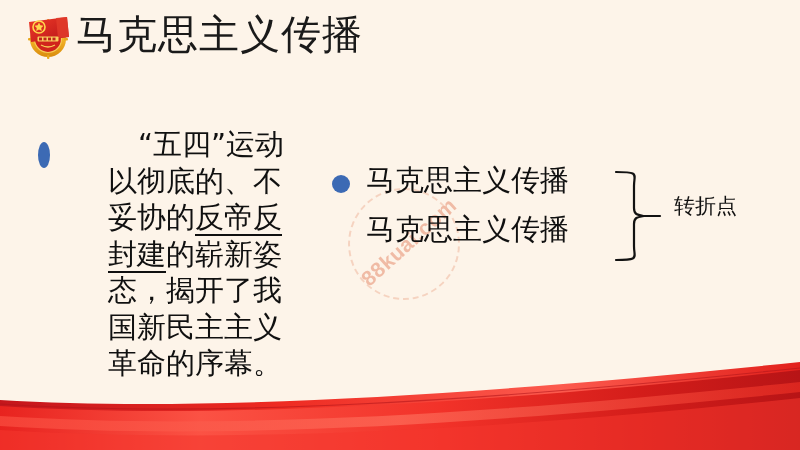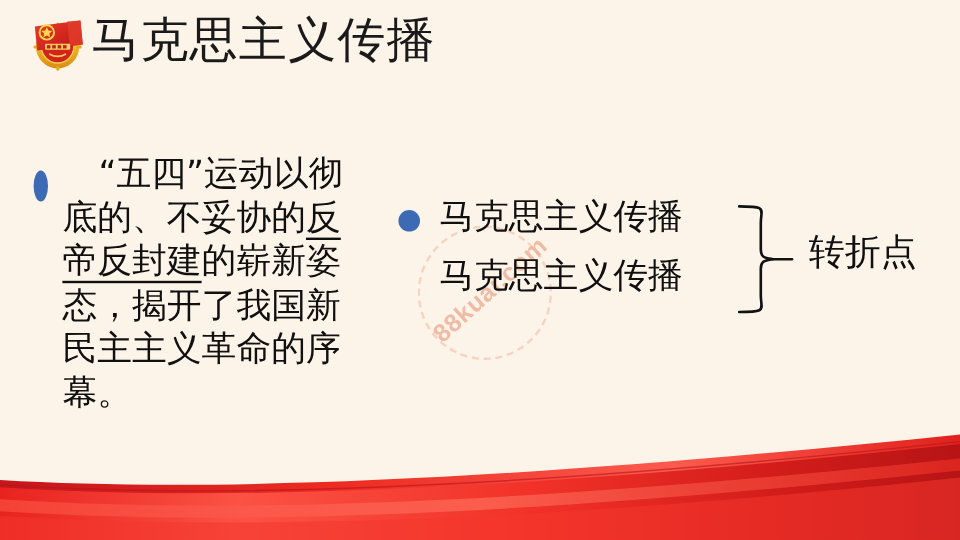--- a/index.html
+++ b/index.html
@@ -80,25 +80,26 @@
     font-weight: 500;
     letter-spacing: 1px;
     margin-left: 2px;
     white-space: nowrap;
     font-family: "DejaVu Sans", "Liberation Sans", sans-serif;
   }
 
   
   .left-block {
     position: absolute;
-    left: 28px;
+    left: 38px;
     top: 126px;
     width: 268px;
     display: flex;
     z-index: 3;
+    gap: 46px;
   }
   .bullet-oval {
     flex: 0 0 12px;
     width: 9px;
     height: 26px;
     margin-top: 16px;
     background: #3c6ab4;
     border-radius: 50% / 50%;
   }
   .left-para {
@@ -157,21 +158,21 @@
     left: 614px;
     top: 170px;
     width: 56px;
     height: 92px;
     z-index: 3;
   }
   .brace-label {
     position: absolute;
     left: 674px;
     top: 196px;
-    font-size: 30px;
+    font-size: 21px;
     line-height: 1;
     color: #101010;
     white-space: nowrap;
     z-index: 3;
     font-family: "DejaVu Sans", "Liberation Sans", sans-serif;
   }
 
   
   .ribbon {
     position: absolute;

